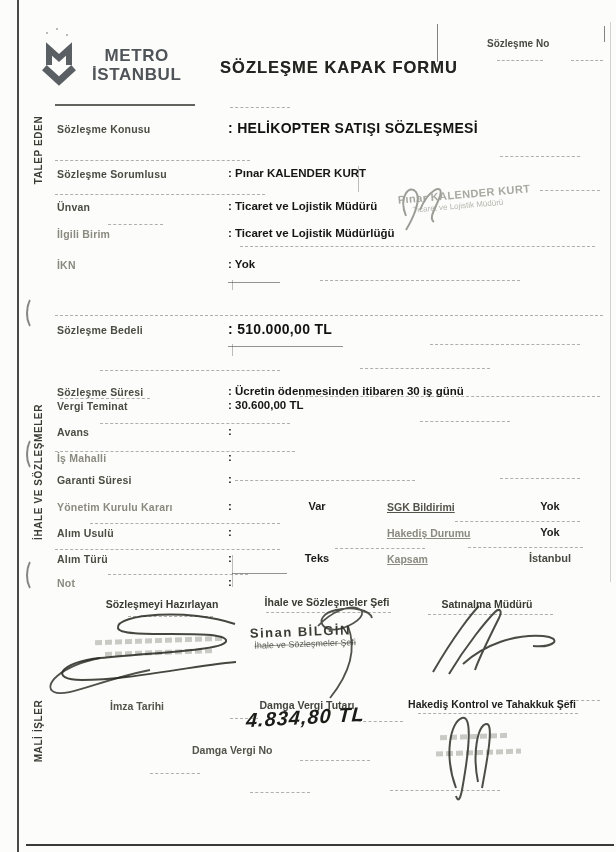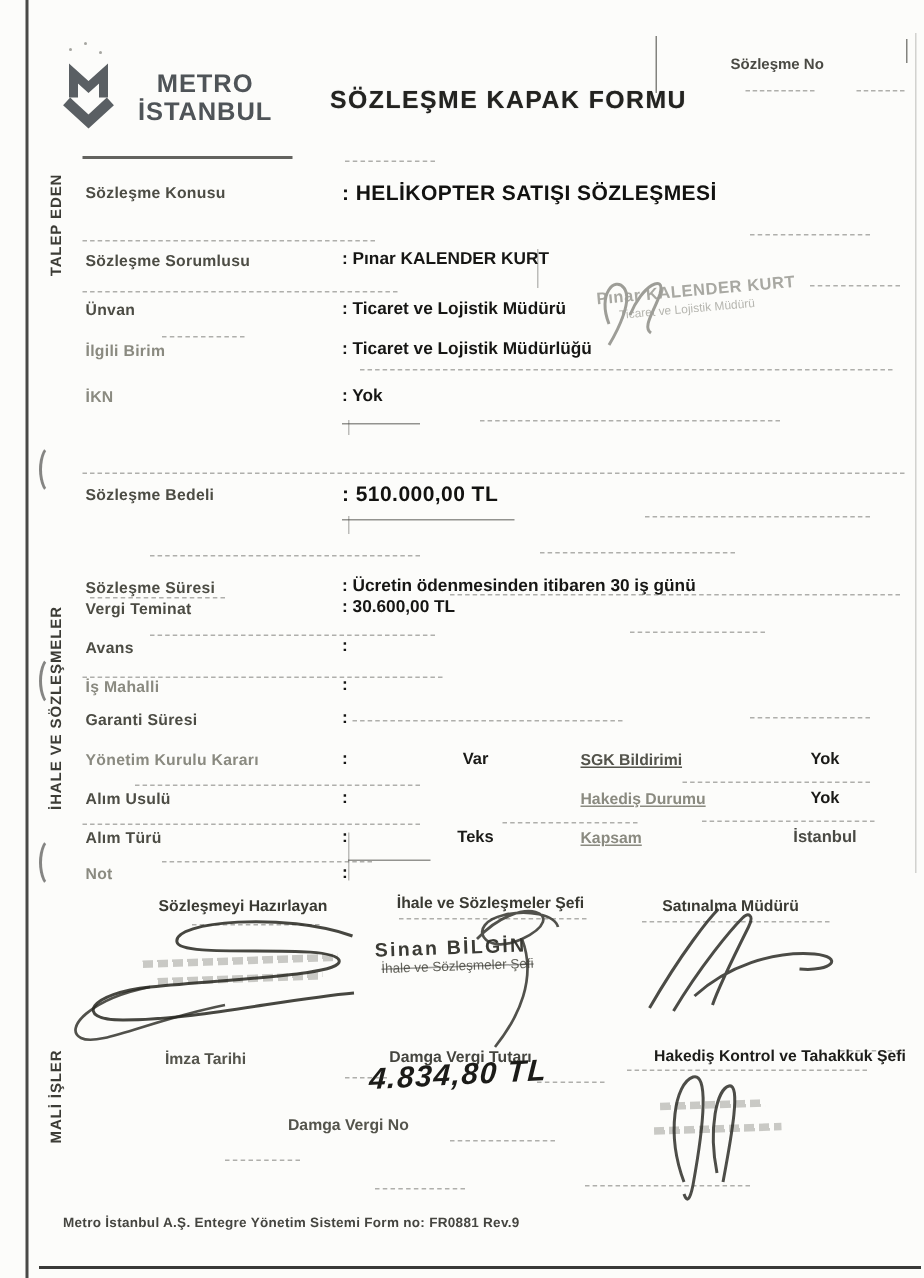--- a/index.html
+++ b/index.html
@@ -233,33 +233,32 @@
   <svg class="sig-svg" style="left:252px;top:600px;" width="160" height="110" viewBox="0 0 160 110">
     <path d="M66,26 C96,-6 130,10 96,26 C70,38 58,16 84,10 C100,6 118,10 120,18 M96,26 C106,52 94,78 78,98" fill="none" stroke="#33332d" stroke-width="1.8" opacity=".85"></path>
   </svg>
 
   <svg class="sig-svg" style="left:415px;top:600px;" width="160" height="90" viewBox="0 0 160 90">
     <path d="M18,72 C40,34 58,12 64,6 M34,74 C52,44 72,20 80,12 C84,8 88,10 84,18 C76,34 64,58 60,70 M48,64 C70,44 100,34 128,36 C148,38 140,48 118,46" fill="none" stroke="#2c2c26" stroke-width="2" opacity=".85"></path>
   </svg>
 
   <div class="sigt" style="left:137px;top:700px;color:#54544c;">İmza Tarihi</div>
   <div class="sigt" style="left:307px;top:699px;color:#45453f;">Damga Vergi Tutarı</div>
-  <div class="sigt dark" style="left:520px;top:698px;">Hakediş Kontrol ve Tahakkuk Şefi</div>
+  <div class="sigt dark" style="left:492px;top:698px;">Hakediş Kontrol ve Tahakkuk Şefi</div>
   <div class="hl" style="left:418px;top:713px;width:160px;"></div>
   <div class="hand">4.834,80 TL</div>
   <div class="hl" style="left:230px;top:718px;width:28px;"></div>
   <div class="hl" style="left:358px;top:721px;width:45px;"></div>
   <div class="sigt" style="left:192px;top:744px;color:#54544c;transform:none;">Damga Vergi No</div>
   <div class="hl" style="left:300px;top:760px;width:70px;"></div>
   <div class="hl" style="left:150px;top:773px;width:50px;"></div>
   <div class="hl" style="left:560px;top:700px;width:40px;"></div>
 
   <div class="bar" style="left:440px;top:734px;width:70px;"></div>
   <div class="bar" style="left:436px;top:750px;width:85px;"></div>
   <svg class="sig-svg" style="left:420px;top:706px;" width="130" height="95" viewBox="0 0 130 95">
     <path d="M36,82 C24,50 30,16 42,12 C52,9 50,40 42,84 C40,94 38,96 36,90 M58,76 C52,46 58,20 66,18 C74,16 68,50 62,82" fill="none" stroke="#2e2e28" stroke-width="2" opacity=".85"></path>
   </svg>
   <div class="hl" style="left:390px;top:790px;width:110px;"></div>
   <div class="hl" style="left:250px;top:792px;width:60px;"></div>
 
-  <div class="footer">Metro İstanbul A.Ş. Entegre Yönetim Sistemi Form no: FR0881 Rev.9</div>
 
 </div>
 
 </body></html>

